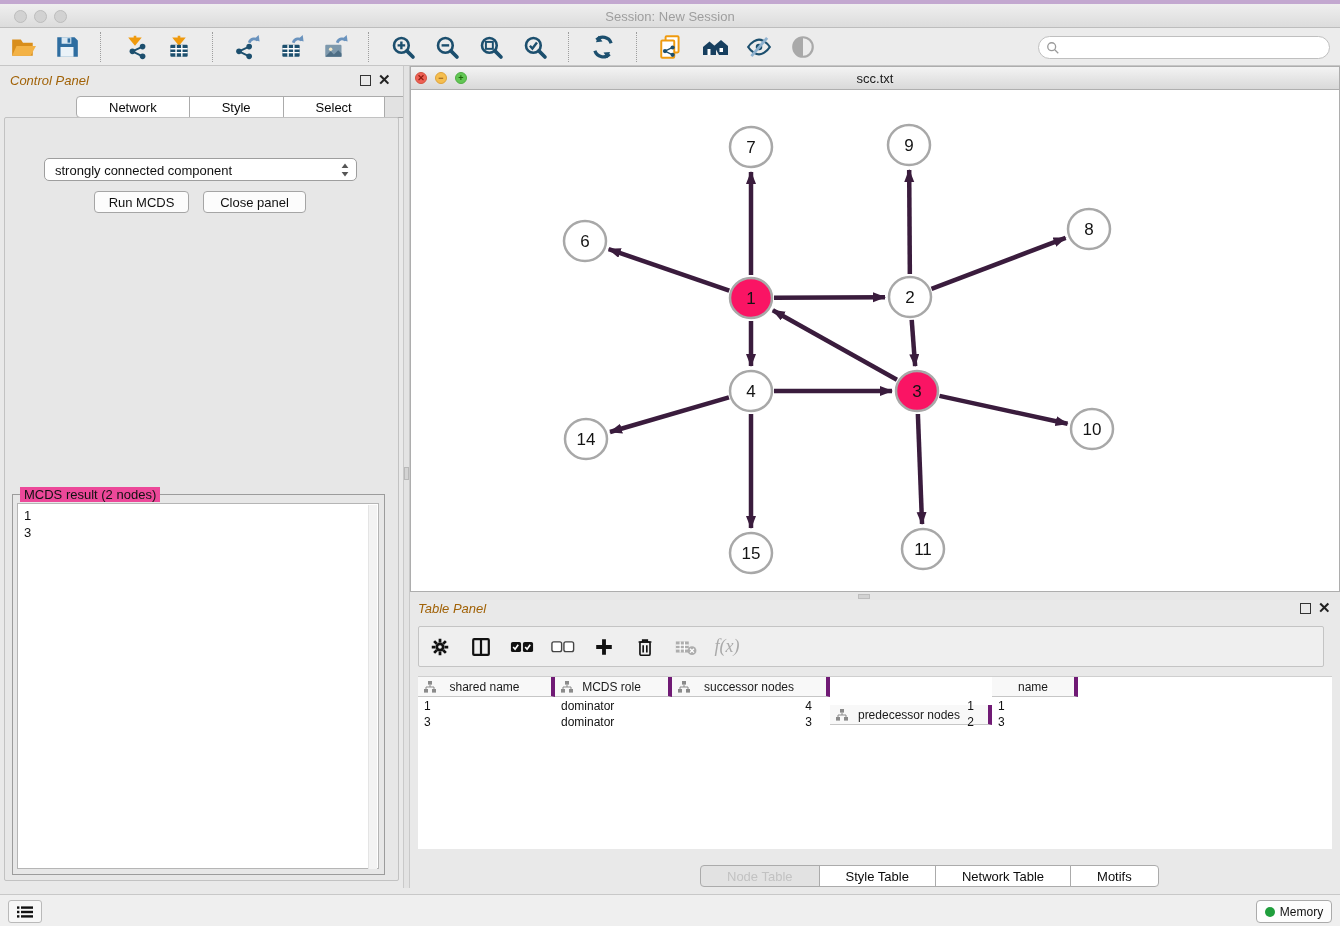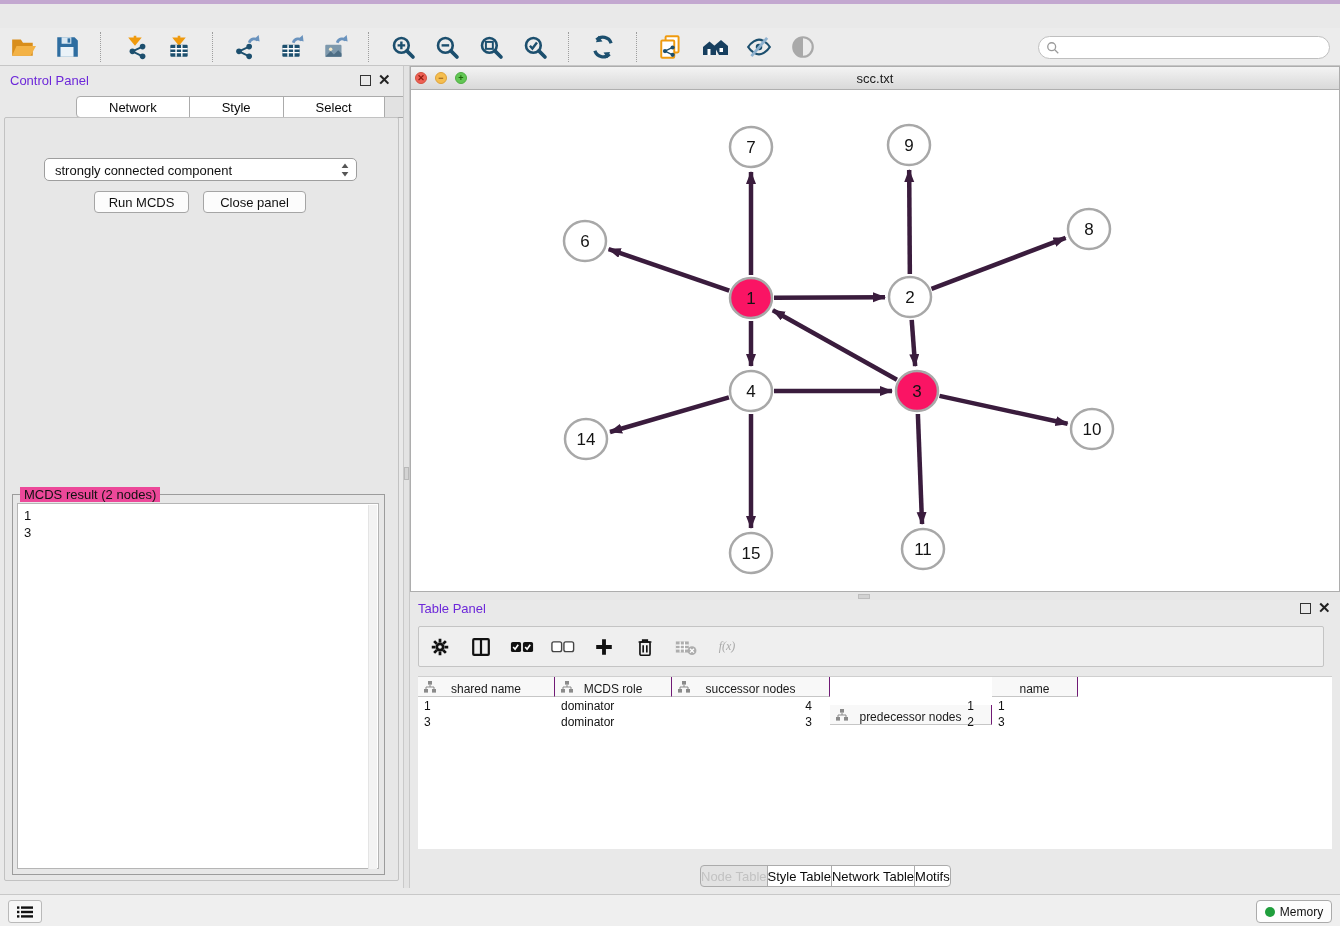--- a/index.html
+++ b/index.html
@@ -20,21 +20,21 @@
   #toolbar { position:absolute; left:0; top:28px; width:1340px; height:38px; background:#ECECEC; border-bottom:1px solid #C6C6C6; }
   #tb-icons { position:absolute; left:0; top:0; height:38px; display:flex; align-items:center; gap:17px; padding-left:9px; }
   .tb-icon { width:27px; height:27px; display:inline-flex; align-items:center; justify-content:center; cursor:pointer; }
   .tb-icon svg { width:26px; height:26px; }
   .tb-sep { width:1px; height:30px; border-left:1px dotted #9E9E9E; margin:0 3px; }
   #search-box { position:absolute; right:10px; top:8px; width:292px; height:23px; background:#fff; border:1px solid #BFBFBF; border-radius:12px; }
   #search-box svg { position:absolute; left:7px; top:4px; width:14px; height:14px; }
   #search-input { position:absolute; left:26px; top:1px; width:258px; height:19px; border:none; outline:none; font-size:12px; background:transparent; }
 
   
-  .panel-title { font-size:13px; color:#6d28d9; }
+  .panel-title { font-size:13px; color:#a16207;font-style:italic; }
   #cp-title { position:absolute; left:10px; top:73px; }
   .float-box { position:absolute; width:11px; height:11px; border:1.6px solid #333; cursor:pointer; }
   .close-x { position:absolute; font-size:15px; font-weight:bold; color:#222; line-height:14px; cursor:pointer; }
   #cp-float { left:360px; top:75px; }
   #cp-close { left:378px; top:73px; }
   .tabrow { position:absolute; display:flex; }
   .tab { height:22px; border:1px solid #ABABAB; background:#FFF; color:#0A0A0A; font-size:13px;
     display:flex; align-items:center; justify-content:center; margin-left:-1px; cursor:pointer; }
   .tab:first-child { border-radius:4px 0 0 4px; margin-left:0; }
   .tab:last-child { border-radius:0 4px 4px 0; }
@@ -78,50 +78,56 @@
 
   
   #tp-title { position:absolute; left:418px; top:601px; }
   #tp-float { left:1300px; top:603px; }
   #tp-close { left:1318px; top:601px; }
   #tp-toolbar { position:absolute; left:418px; top:626px; width:906px; height:41px; background:#EFEFEF; border:1px solid #C4C4C4; border-radius:2px; }
   #tt-icons { position:absolute; left:8px; top:0; height:39px; display:flex; align-items:center; gap:15px; }
   .tt-icon { width:26px; height:24px; display:inline-flex; align-items:center; justify-content:center; cursor:pointer; }
   .tt-icon svg { width:24px; height:22px; }
   .tt-icon.disabled { cursor:default; }
-  .fx-label { font-family:"Liberation Serif", serif; font-style:italic; font-size:12px; color:#A9A9A9; }
+  .fx-label { font-family:"Liberation Serif", serif; font-style:italic; font-size:18px; color:#A9A9A9; }
 
   #tbl-area { position:absolute; left:418px; top:676px; width:914px; height:173px; background:#fff; border-top:1px solid #CFCFCF; }
   #tbl-header { position:absolute; left:0; top:0; height:20px; display:flex; }
-  .th { position:relative; height:20px; background:#F8F8F8; border-right:1px solid #701a75; border-bottom:1px solid #C6C6C6;
-    font-size:12px; color:#1A1A1A; display:flex; align-items:flex-end; justify-content:center; cursor:pointer; }
+  .th { position:relative; height:20px; background:#F8F8F8; border-right:4px solid #701a75; border-bottom:1px solid #C6C6C6;
+    font-size:12px; color:#1A1A1A; display:flex; align-items:center; justify-content:center; cursor:pointer; }
   .th .tree { position:absolute; left:5px; top:3px; width:14px; height:14px; }
   #tbl-rows { position:absolute; left:0; top:21px; width:100%; }
   .trow { display:flex; height:16px; }
   .td { font-size:12px; color:#111; height:16px; line-height:16px; overflow:hidden; }
   .td.left { padding-left:6px; text-align:left; }
   .td.right { padding-right:18px; text-align:right; }
 
   #bottom-tabs { left:700px; top:865px; }
-  #bottom-tabs .tab { padding:0 0; font-size:13px; }
+  #bottom-tabs .tab { padding:0 26px; font-size:13px; }
 
   
   #statusbar { position:absolute; left:0; top:894px; width:1340px; height:32px; background:#EFEFEF; border-top:1px solid #C8C8C8; }
   #list-btn { position:absolute; left:8px; top:5px; width:34px; height:23px; background:#F7F7F7; border:1px solid #B9B9B9; border-radius:3px;
     display:flex; align-items:center; justify-content:center; cursor:pointer; }
   #memory-btn { position:absolute; right:8px; top:5px; width:76px; height:23px; background:#FDFDFD; border:1px solid #ABABAB; border-radius:4px;
     display:flex; align-items:center; justify-content:center; gap:5px; font-size:12px; color:#111; cursor:pointer; }
   #memory-dot { width:10px; height:10px; border-radius:50%; background:#1F9E3C; }
 </style>
 </head>
 <body>
 
 <div id="root">
   <div id="desktop-strip"></div>
 
+  <div id="titlebar">
+    <span class="tl gray" style="left:14px"></span>
+    <span class="tl gray" style="left:34px"></span>
+    <span class="tl gray" style="left:54px"></span>
+    <div id="win-title">Session: New Session</div>
+  </div>
 
   <div id="toolbar">
     <div id="tb-icons">
         <span class="tb-icon">
           <svg viewBox="0 0 24 24">
             <path d="M2 5h8l2 3h9v12H2z" fill="#D98E1B"></path>
             <path d="M2 20l4-9h18l-5 9z" fill="#F3B245"></path>
           </svg>
         </span>
         <span class="tb-icon">

